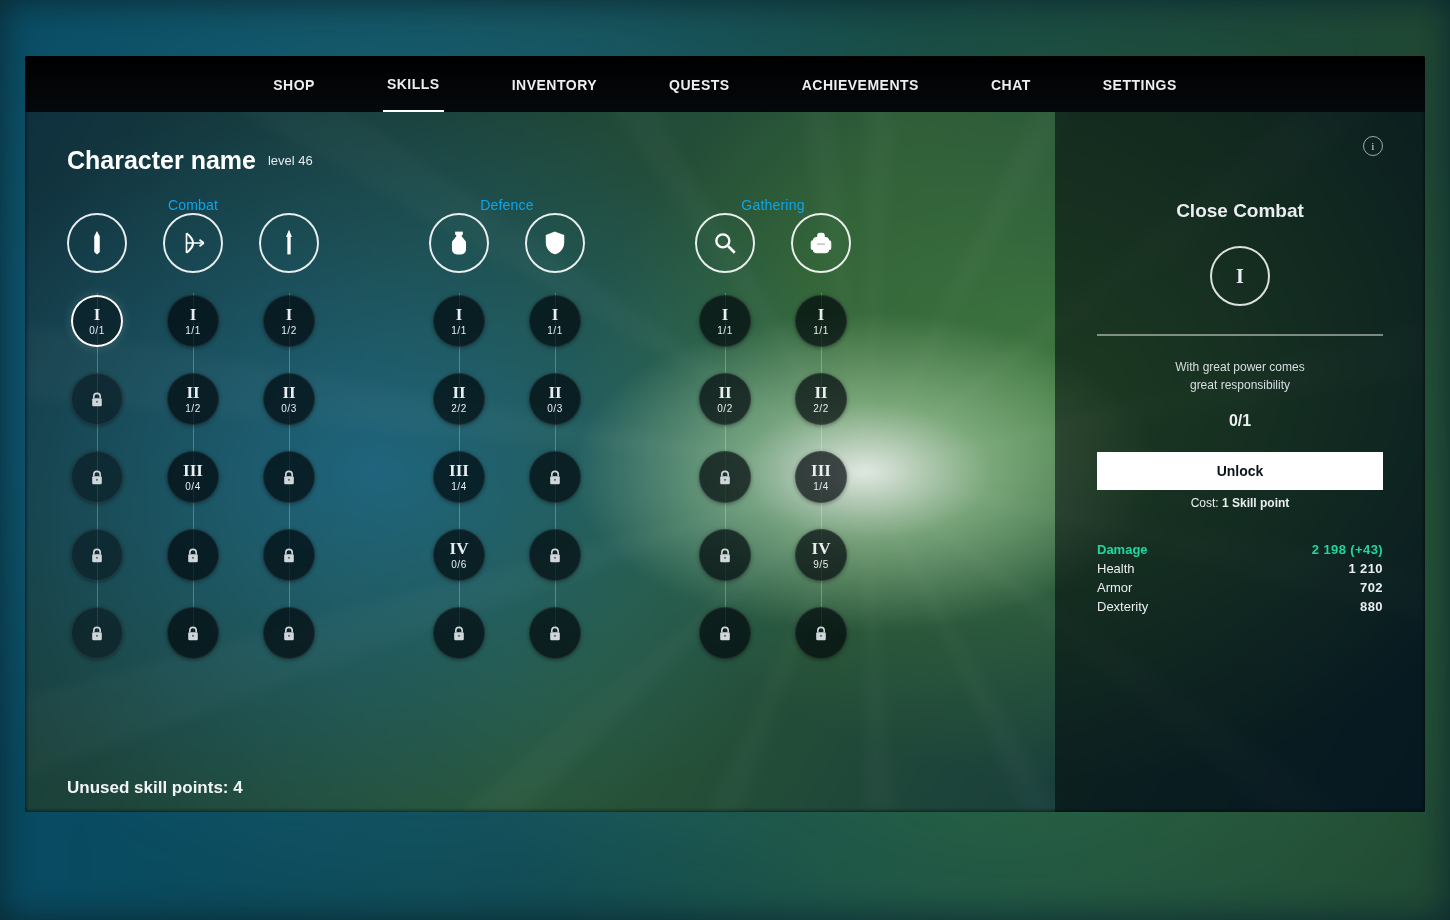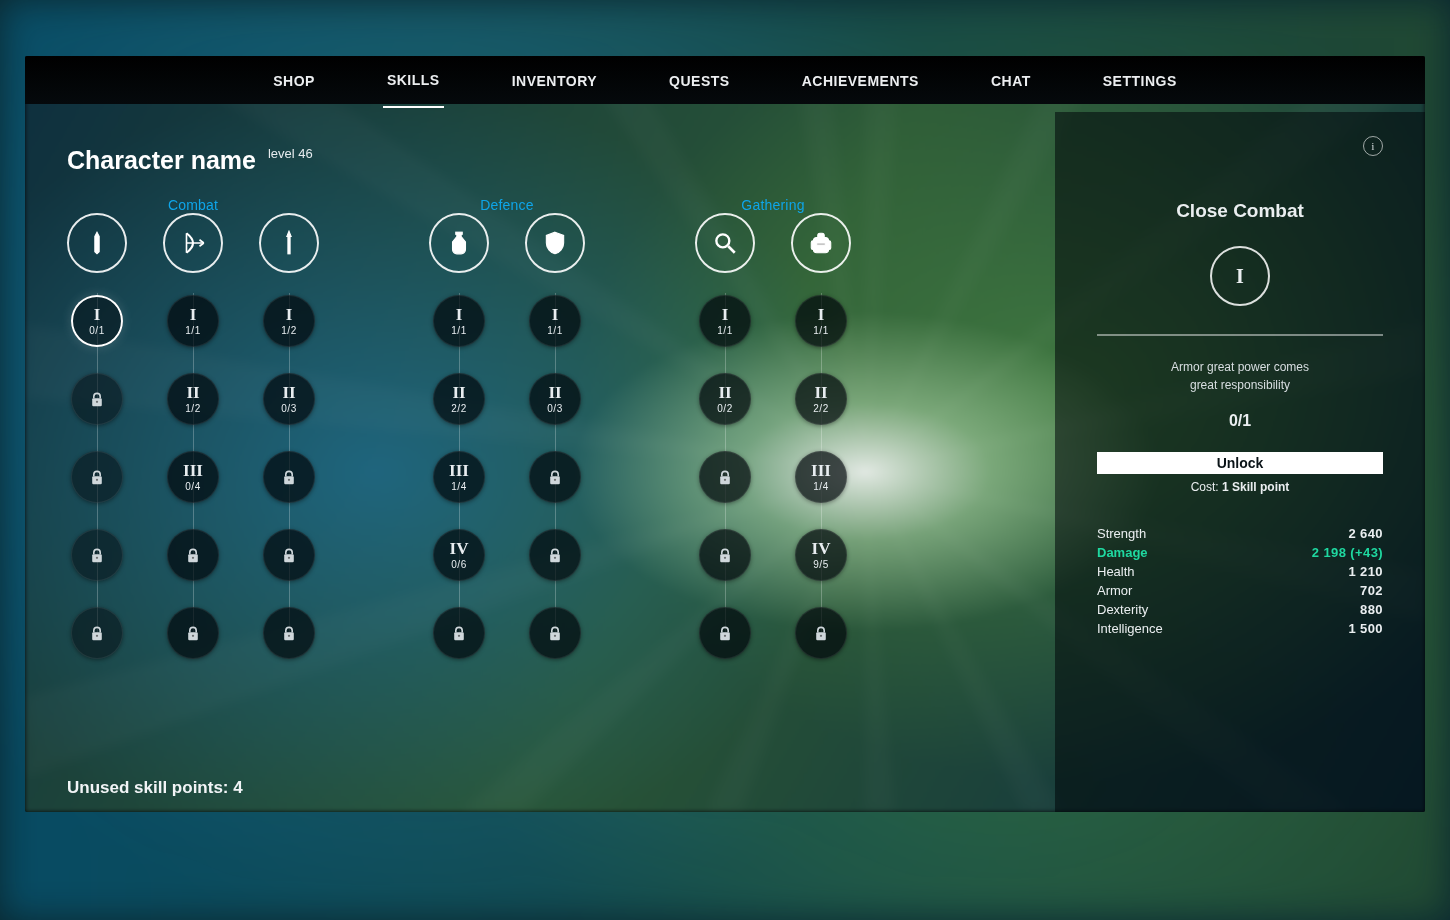--- a/index.html
+++ b/index.html
@@ -16,27 +16,27 @@
       radial-gradient(ellipse 900px 700px at 75% 45%,rgba(90,160,70,.55) 0%,transparent 55%),
       linear-gradient(120deg,#0e2f3f 0%,#2a5636 50%,#0e2f3f 100%);
     filter:blur(2px);
   }
   .bg::before{content:"";position:absolute;inset:0;
     background:
       repeating-conic-gradient(from 0deg at 60% 55%,rgba(255,255,255,.05) 0deg 5deg,transparent 5deg 25deg);
     filter:blur(6px);
     opacity:.5;
   }
-  .topbar{position:relative;height:48px;display:flex;align-items:center;justify-content:center;gap:64px;
+  .topbar{position:relative;height:56px;display:flex;align-items:center;justify-content:center;gap:64px;
     background:linear-gradient(#000,#05090c);z-index:5;}
   .topbar .tab{color:#eceef0;font-weight:700;font-size:14px;letter-spacing:.5px;padding:20px 4px 18px;cursor:pointer;}
   .topbar .tab.active{border-bottom:2px solid #fff;}
   .content{position:absolute;top:56px;bottom:0;left:0;right:0;z-index:4;}
   .main{position:absolute;left:0;right:370px;top:0;bottom:0;padding:34px 16px 0 42px;}
-  .heading{display:flex;align-items:flex-start;gap:12px;color:#fff;margin-bottom:22px;}
+  .heading{display:flex;align-items:center;gap:12px;color:#fff;margin-bottom:22px;}
   .heading h1{margin:0;font-size:25px;font-weight:700;}
   .heading .lvl{font-size:13px;color:#e6ebee;font-weight:400;}
   .groups{display:flex;gap:110px;}
   .group{display:flex;flex-direction:column;align-items:center;}
   .group-title{color:#0ea5e9;font-size:14px;letter-spacing:.2px;}
   .cols{display:flex;gap:36px;}
   .col{display:flex;flex-direction:column;align-items:center;position:relative;}
   .col .stem{position:absolute;top:80px;bottom:26px;width:1px;background:rgba(255,255,255,.25);left:50%;}
   .cat-icon{width:56px;height:56px;border-radius:50%;border:2px solid rgba(255,255,255,.9);display:flex;align-items:center;justify-content:center;margin-bottom:22px;cursor:pointer;}
   .cat-icon svg{width:26px;height:26px;fill:#fff;stroke:#fff;}
@@ -51,21 +51,21 @@
   .node .lock-svg{width:16px;height:16px;fill:#cfd7db;}
   .footer{position:absolute;left:42px;bottom:14px;color:#f1f4f6;font-size:17px;font-weight:600;}
   .side{position:absolute;right:0;top:0;bottom:0;width:370px;background:rgba(0,5,10,.55);padding:24px 42px 18px 42px;box-sizing:border-box;color:#eaeef0;display:flex;flex-direction:column;}
   .info-btn{width:18px;height:18px;border-radius:50%;border:1px solid rgba(255,255,255,.6);align-self:flex-end;display:flex;align-items:center;justify-content:center;font-family:Georgia,serif;font-size:10px;color:#e0e5e8;cursor:pointer;}
   .side-title{text-align:center;font-size:19px;font-weight:700;margin-top:44px;}
   .side-badge{width:56px;height:56px;border-radius:50%;border:2px solid rgba(255,255,255,.85);display:flex;align-items:center;justify-content:center;margin:24px auto 28px;font-family:Georgia,serif;font-size:20px;font-weight:700;}
   .side-rule{height:1px;background:rgba(255,255,255,.45);}
   .side-effect{text-align:center;font-weight:700;padding:18px 0;}
   .side-flavor{text-align:center;font-size:12px;color:#d8dee1;margin:22px auto 18px;line-height:1.5;max-width:200px;}
   .side-prog{text-align:center;font-weight:700;margin-bottom:22px;}
-  .unlock-btn{background:#fff;color:#0b1418;border:none;height:22px;font-weight:700;font-size:14px;cursor:pointer;}
+  .unlock-btn{background:#fff;color:#0b1418;border:none;height:38px;font-weight:700;font-size:14px;cursor:pointer;}
   .cost-line{text-align:center;font-size:12px;margin-top:6px;}
   .cost-line b{font-weight:700;}
   .stats{margin-top:30px;font-size:13px;}
   .stat-row{display:flex;justify-content:space-between;padding:2px 0;}
   .stat-row.buff{color:#1fd8a0;font-weight:600;}
   .stat-row .v{font-weight:700;letter-spacing:.4px;}
 </style>
 </head>
 <body>
 
@@ -322,52 +322,44 @@
       <div class="footer">Unused skill points: 4</div>
     </div>
 
     <div class="side">
       <div class="info-btn">i</div>
       <div class="side-title">Close Combat</div>
       <div class="side-badge">I</div>
       <div class="side-rule"></div>
       <div class="side-rule"></div>
       <div class="side-flavor">
-        <span>Armor great power comes</span><br>
+        <span>With great power comes</span><br>
         <span>great responsibility</span>
       </div>
       <div class="side-prog">0/1</div>
       <button class="unlock-btn">Unlock</button>
       <div class="cost-line">
         <span>Cost: </span><b>1 Skill point</b>
       </div>
       <div class="stats" id="stats">
-          <div class="stat-row">
-            <span>Strength</span>
-            <span class="v">2 640</span>
-          </div>
           <div class="stat-row buff">
             <span>Damage</span>
             <span class="v">2 198 (+43)</span>
           </div>
           <div class="stat-row">
             <span>Health</span>
             <span class="v">1 210</span>
           </div>
           <div class="stat-row">
             <span>Armor</span>
             <span class="v">702</span>
           </div>
           <div class="stat-row">
             <span>Dexterity</span>
             <span class="v">880</span>
-          </div>
-          <div class="stat-row">
-            <span>Intelligence</span>
-            <span class="v">1 500</span>
           </div>
         </div>
     </div>
   </div>
 </div>
 
 <svg width="0" height="0" style="position:absolute">
   <defs>
     <g id="i-sword">
         <path d="M12 2 L14 6 L14 20 L12 22 L10 20 L10 6 Z" fill="#fff"></path>

